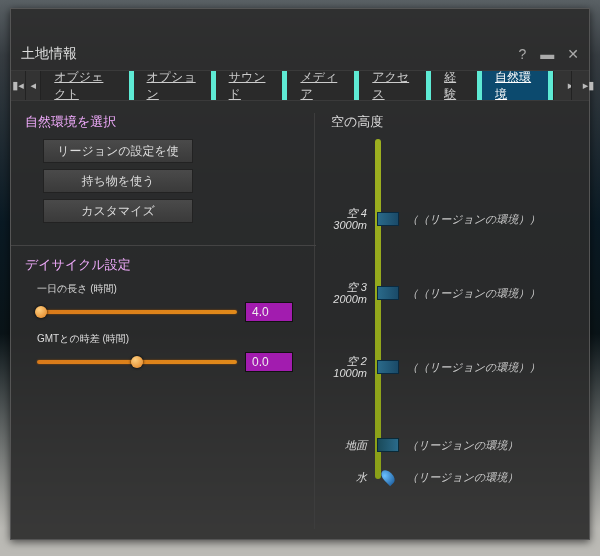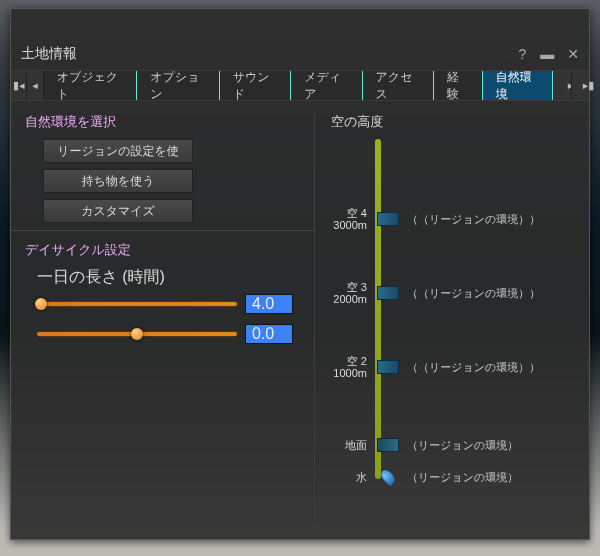--- a/index.html
+++ b/index.html
@@ -30,76 +30,78 @@
   }
   .tab-arrow {
     width: 18px; display: flex; align-items: center; justify-content: center;
     color: #bbb; font-size: 11px; background: #333;
     border-right: 1px solid #222;
   }
   .tab-arrow.right { border-left: 1px solid #222; border-right: none; }
   .tab {
     padding: 0 13px; display: flex; align-items: center;
     color: #ccc; font-size: 12px; cursor: pointer;
-    border-right: 1px solid #5eead4;
+    border-right: 5px solid #5eead4;
+    text-decoration: underline;
   }
   .tab.active { background: #0c4a6e; color: #fff; }
   .content {
     flex: 1; display: flex; padding: 12px 14px 10px 14px;
   }
   .left {
     width: 290px; display: flex; flex-direction: column;
     border-right: 1px solid #3d3d3d; padding-right: 12px;
   }
   .section-title { font-size: 13px; color: #f0abfc; margin-bottom: 8px; }
-  .env-buttons { padding-left: 18px; margin-bottom: 3px; display: flex; flex-direction: column; gap: 6px; }
+  .env-buttons { padding-left: 18px; margin-bottom: 18px; display: flex; flex-direction: column; gap: 6px; }
   .btn {
     width: 150px; height: 24px;
     background: linear-gradient(to bottom, #4a4a4a, #3a3a3a);
     border: 1px solid #222; color: #ddd; font-size: 12px;
     display: flex; align-items: center; justify-content: center;
     cursor: pointer;
   }
   .hr { border-top: 1px solid #444; margin: 4px -14px 10px -14px; }
   .slider-group { padding-left: 6px; margin-bottom: 10px; }
-  .slider-label { font-size: 16px; color: #ddd; margin-bottom: 6px; padding-left: 6px; }
+  .slider-label { font-size: 10px; color: #ddd; margin-bottom: 6px; padding-left: 6px; }
   .slider-row { display: flex; align-items: center; gap: 8px; padding-left: 6px; }
   .slider {
     position: relative; width: 200px; height: 12px;
   }
   .slider-track {
     position: absolute; left: 0; right: 0; top: 4px; height: 4px;
     background: linear-gradient(to right, #d97a1a, #e0891a);
     border-radius: 2px; box-shadow: 0 0 2px #a05000;
   }
   .slider-thumb {
     position: absolute; top: 0; width: 12px; height: 12px;
     background: radial-gradient(circle at 35% 30%, #ffcf80, #e08020);
     border-radius: 50%; box-shadow: 0 0 3px #000;
     transform: translateX(-50%);
   }
   .num-input {
-    width: 48px; height: 20px; background: #3b82f6;
-    border: 1px solid #111; color: #eee; font-size: 16px;
+    width: 48px; height: 20px; background: #a21caf;
+    border: 1px solid #111; color: #eee; font-size: 12px;
     display: flex; align-items: center; padding: 0 6px;
   }
   .apparent { margin-top: 8px; font-size: 12px; color: #ccc; }
   .right {
     flex: 1; padding-left: 16px; position: relative;
   }
   .sky-title { font-size: 13px; color: #ddd; margin-bottom: 8px; }
   .alt-area { position: relative; height: 340px; margin-left: 44px; }
   .alt-track {
     position: absolute; left: 0; top: 0; bottom: 0; width: 6px;
     background: linear-gradient(to bottom, #9db020, #8aa018);
     border-radius: 3px;
   }
   .alt-item {
     position: absolute; left: -50px; display: flex; align-items: center;
     height: 28px;
+    font-style: italic;
   }
   .alt-label {
     width: 46px; text-align: right; font-size: 11px; color: #ddd;
     line-height: 1.1; padding-right: 4px;
   }
   .alt-marker {
     width: 22px; height: 14px;
     display: flex; align-items: center; justify-content: center;
     margin: 0 6px;
   }
@@ -157,20 +159,21 @@
         <div class="slider-row">
           <div class="slider">
             <div class="slider-track"></div>
             <div class="slider-thumb" style="left:2%;"></div>
           </div>
           <div class="num-input">4.0</div>
         </div>
       </div>
 
       <div class="slider-group">
+        <div class="slider-label">GMTとの時差 (時間)</div>
         <div class="slider-row">
           <div class="slider">
             <div class="slider-track"></div>
             <div class="slider-thumb" style="left:50%;"></div>
           </div>
           <div class="num-input">0.0</div>
         </div>
       </div>
 
     </div>

